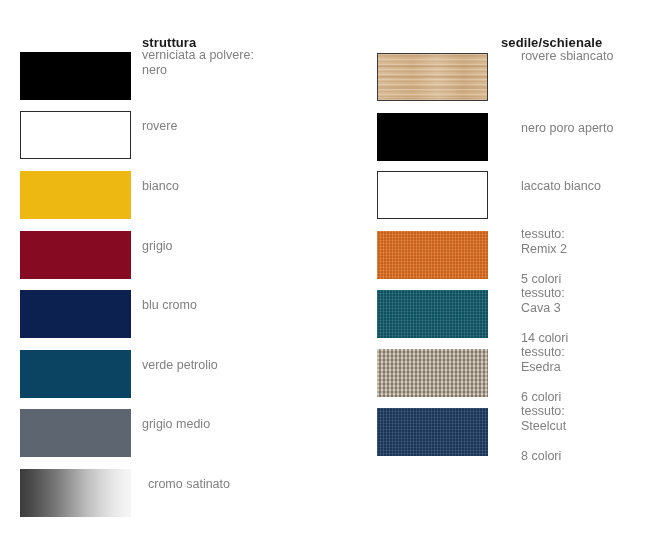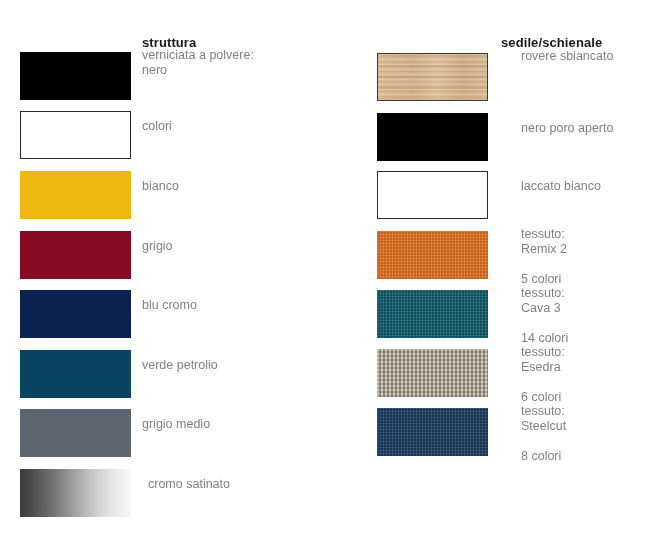--- a/index.html
+++ b/index.html
@@ -126,21 +126,21 @@
     <div class="col-heading">struttura</div>
 
     <div class="row" style="top:52px">
       <div class="swatch" style="background:#000000"></div>
       <div class="label v-top">verniciata a polvere:
 nero</div>
     </div>
 
     <div class="row" style="top:111px">
       <div class="swatch thinline" style="background:#ffffff"></div>
-      <div class="label v-mid">colori</div>
+      <div class="label v-mid">rovere</div>
     </div>
 
     <div class="row" style="top:171px">
       <div class="swatch" style="background:#ecb811"></div>
       <div class="label v-mid">bianco</div>
     </div>
 
     <div class="row" style="top:231px">
       <div class="swatch" style="background:#860b22"></div>
       <div class="label v-mid">grigio</div>

